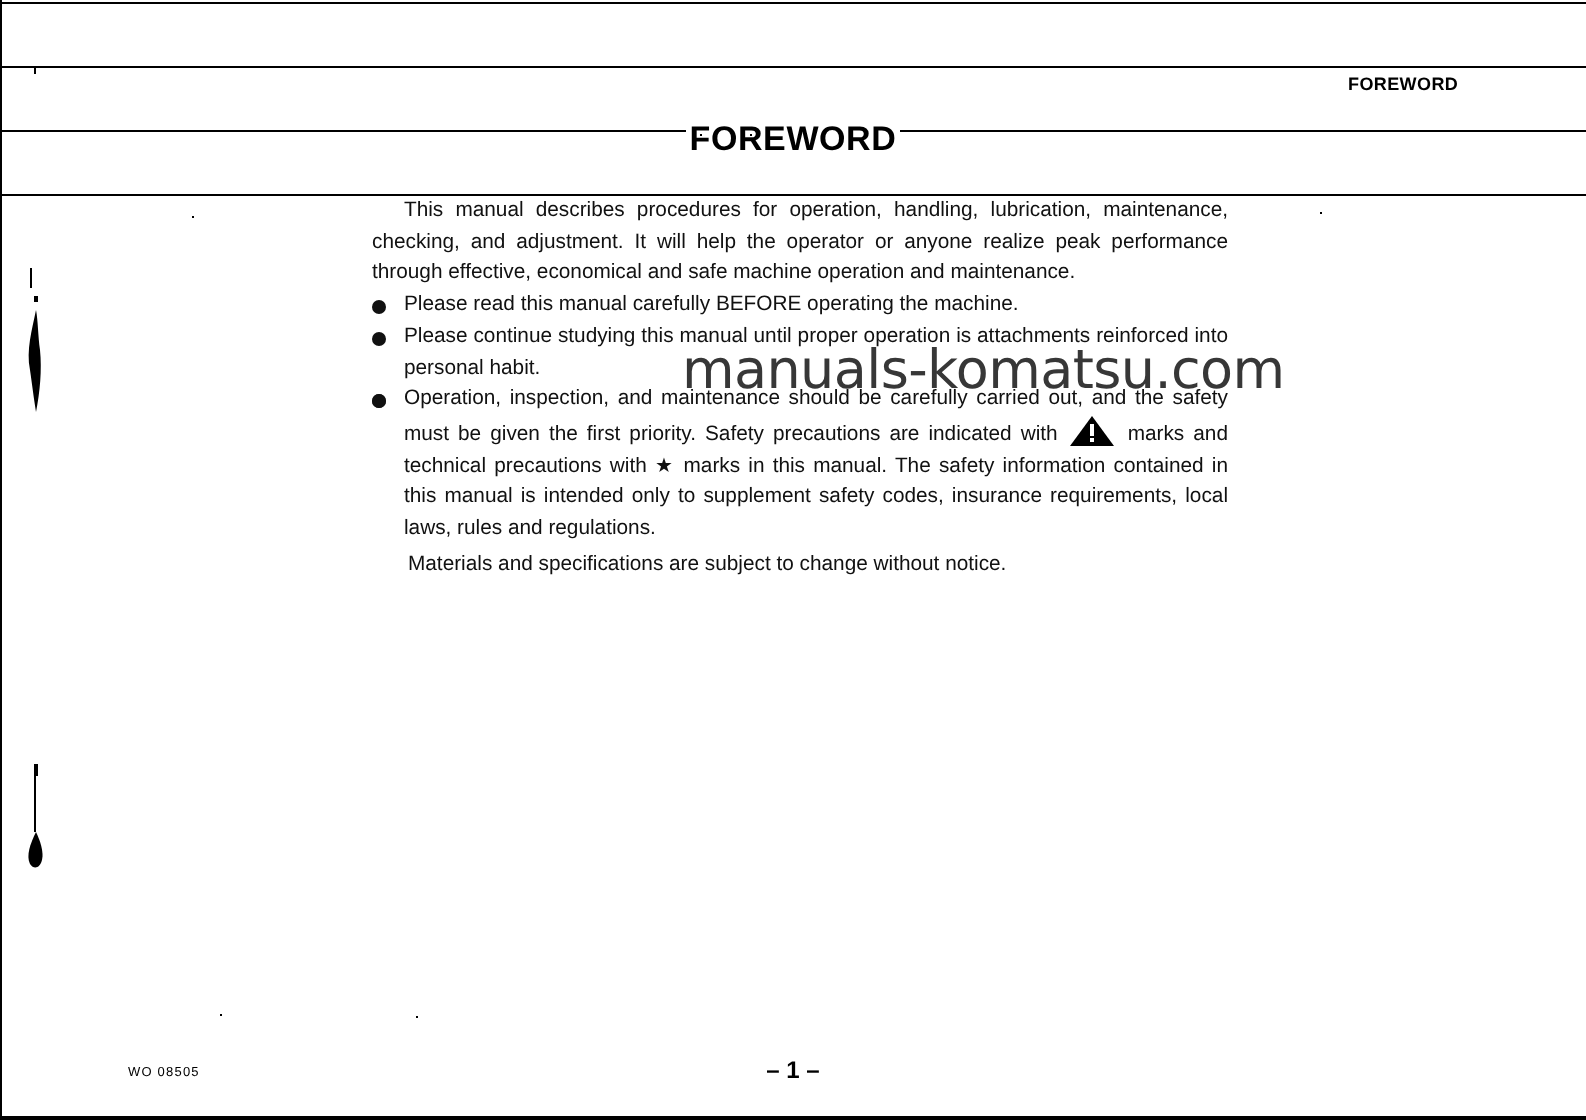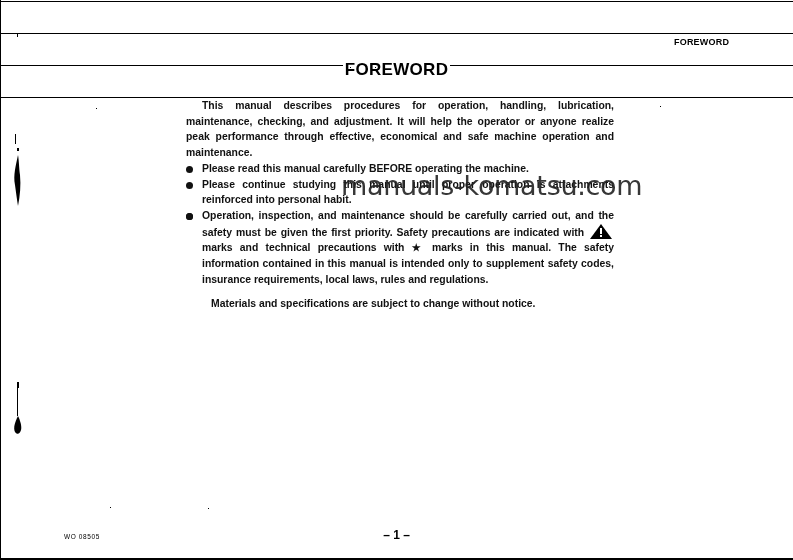--- a/index.html
+++ b/index.html
@@ -3,28 +3,28 @@
 <meta charset="utf-8">
 <style>
   html, body { margin:0; padding:0; background:#ffffff; }
   body { width:793px; height:560px; position:relative; overflow:hidden; font-family:"Liberation Sans", sans-serif; color:#000; }
   .hline { position:absolute; left:0; width:793px; height:1px; background:#000; }
   .vline { position:absolute; top:0; left:0; width:1px; height:559px; background:#000; }
   .bline { position:absolute; left:0; bottom:0; width:793px; height:2px; background:#000; }
   .section-header { position:absolute; left:674px; top:37px; font-size:9px; font-weight:bold; letter-spacing:0.2px; }
   .page-title { position:absolute; left:0; width:793px; top:60px; text-align:center; font-size:17px; font-weight:bold; letter-spacing:0.3px; line-height:20px; }
   .page-title span { background:#fff; padding:0 2px; }
-  .body { position:absolute; left:186px; top:98px; width:428px; font-size:10.4px; font-weight:bold; line-height:15.7px; color:#111; }
+  .body { position:absolute; left:186px; top:98px; width:428px; font-size:10.4px; font-weight:normal; line-height:15.7px; color:#111; }
   .para { text-align:justify; text-indent:16px; margin:0; }
   .bullets { margin:0; padding:0; list-style:none; }
   .bullets li { position:relative; padding-left:16px; text-align:justify; margin:0; }
   .bullet { position:absolute; left:0; top:5px; width:7px; height:7px; border-radius:50%; background:#111; }
   .warn-icon { display:inline-block; width:22px; height:15px; vertical-align:-3px; margin:0 2px; }
   .star { font-size:10px; }
-  .closing { margin:9px; padding-left:16px; }
+  .closing { margin:2px; padding-left:16px; }
   .watermark { position:absolute; left:341px; top:170px; font-size:27px; font-weight:normal; color:#222; letter-spacing:-0.3px; font-family:"DejaVu Sans", sans-serif; opacity:0.9; }
   .footer-code { position:absolute; left:64px; top:533px; font-size:6.5px; letter-spacing:0.6px; }
   .page-number { position:absolute; left:0; width:793px; top:528px; text-align:center; font-size:12px; font-weight:bold; }
   .binding-mark { position:absolute; }
   .dot { position:absolute; width:1px; height:1px; background:#000; }
 </style>
 </head>
 <body>
 
 <div class="hline" style="top:1px;"></div>

